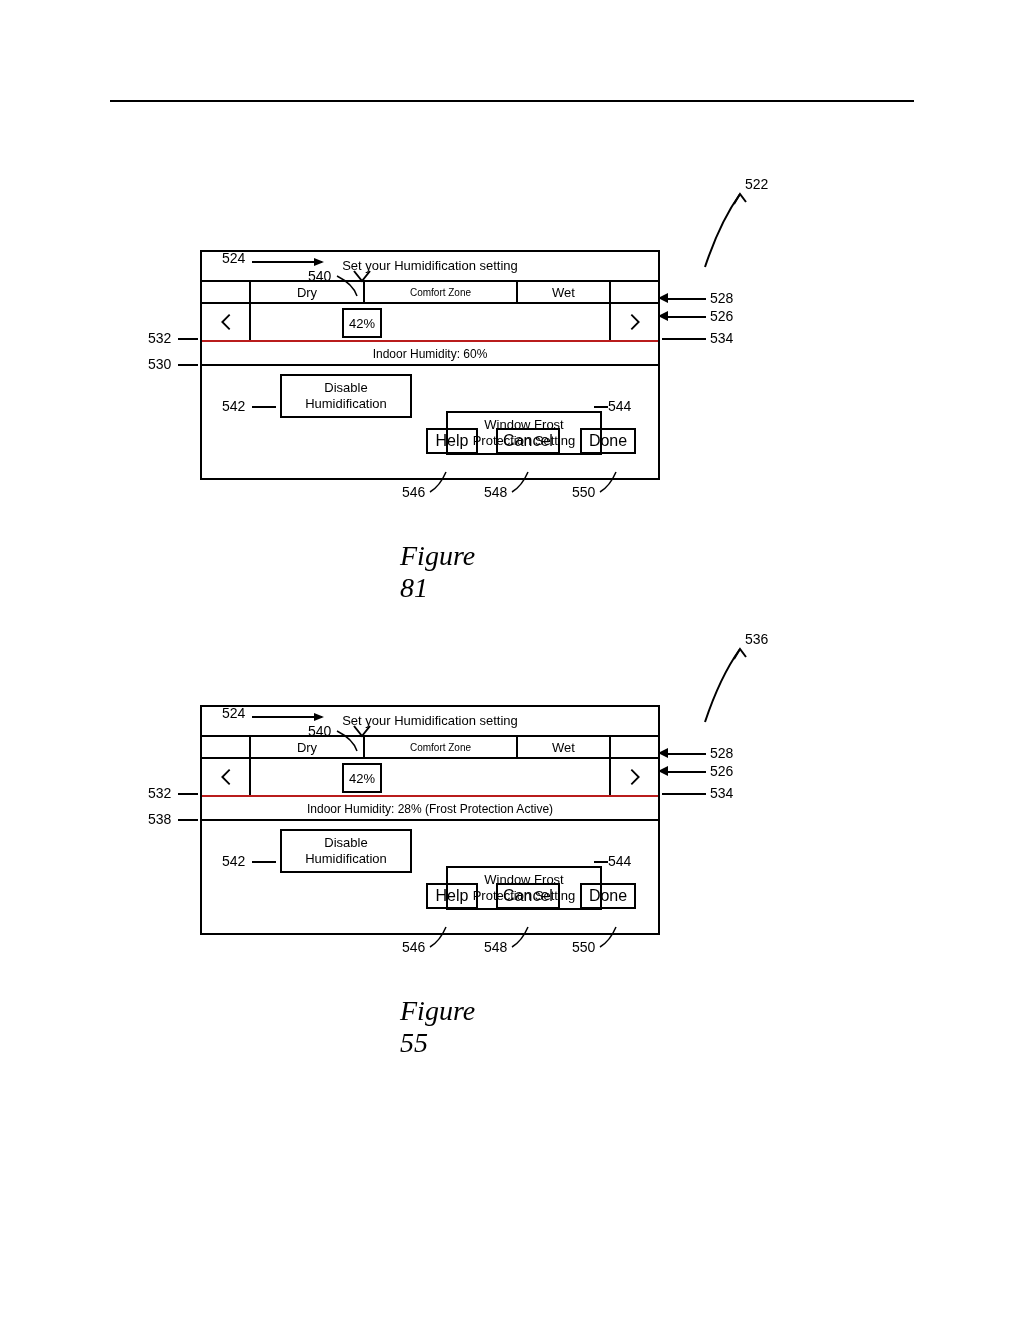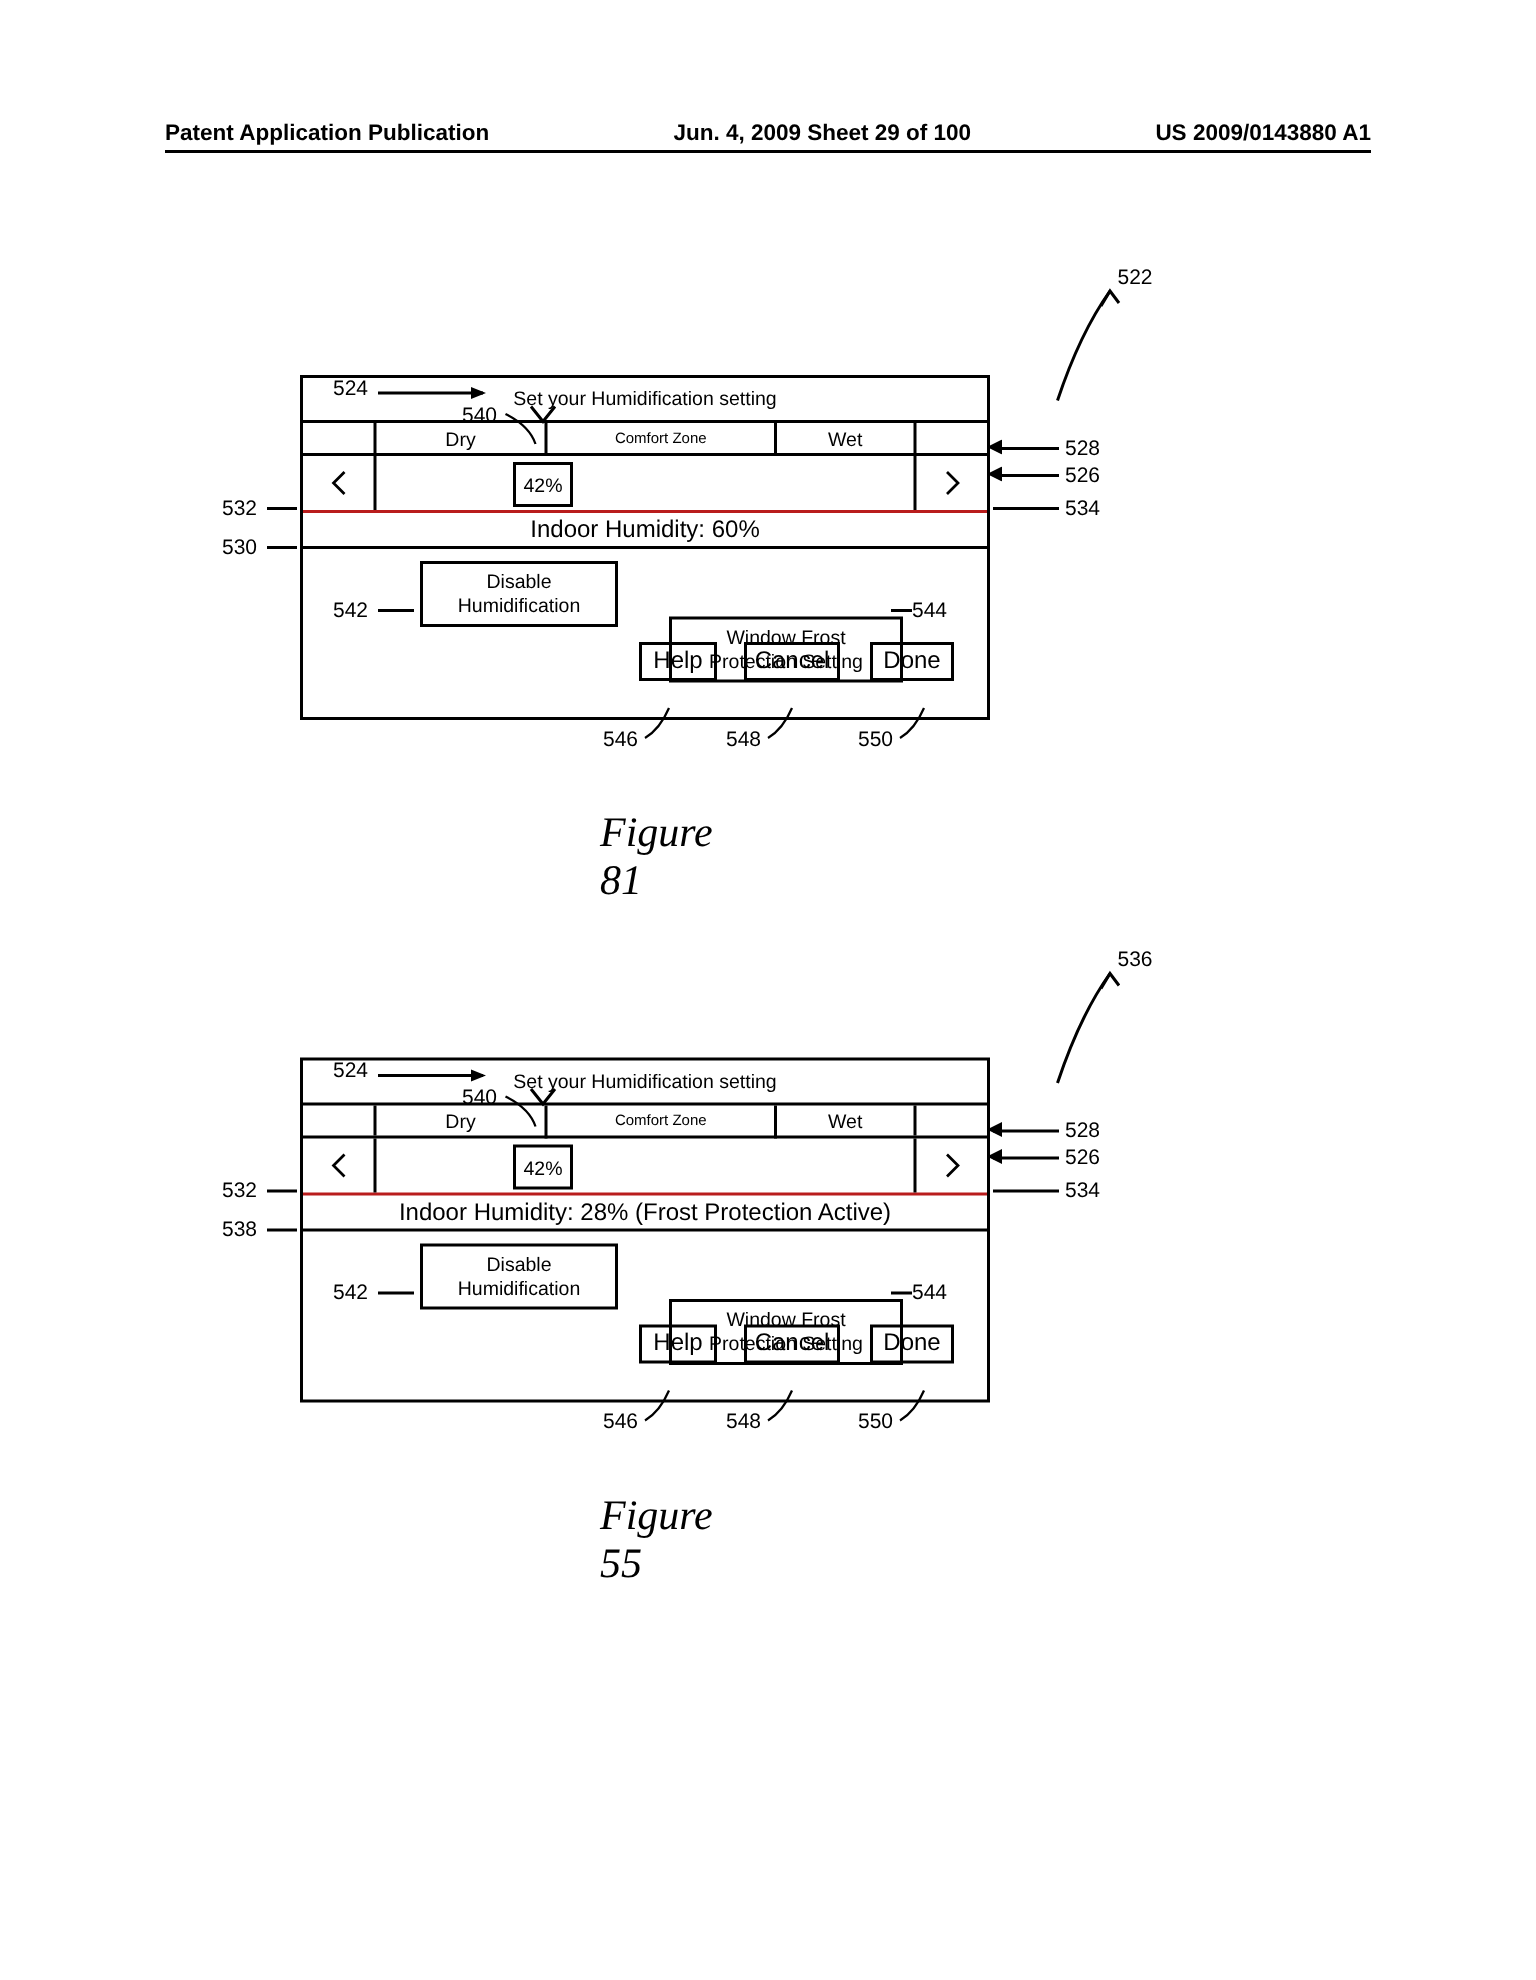--- a/index.html
+++ b/index.html
@@ -96,21 +96,21 @@
     align-items: center;
     justify-content: center;
     background: #fff;
     z-index: 2;
   }
   .status-row {
     height: 24px;
     line-height: 24px;
     border-bottom: 2px solid #000;
     text-align: center;
-    font-size: 16px;
+    font-size: 12px;
   }
   .mid-buttons {
     height: 60px;
     position: relative;
   }
   .mb-btn {
     position: absolute;
     top: 8px;
     height: 44px;
     border: 2px solid #000;
@@ -167,25 +167,20 @@
     width: 30px;
     height: 30px;
     pointer-events: none;
   }
 </style>
 </head>
 <body>
 
 <div class="page">
 
-  <div class="header-row">
-    <span>Patent Application Publication</span>
-    <span>Jun. 4, 2009  Sheet 29 of 100</span>
-    <span>US 2009/0143880 A1</span>
-  </div>
   <div class="header-rule"></div>
 
   <div class="fig-block fig1">
 
     <svg style="position:absolute; left:700px; top:-8px;" width="60" height="100">
       <path d="M5,85 Q20,40 40,12" stroke="#000" stroke-width="2" fill="none"></path>
       <path d="M34,22 L40,12 L46,20" stroke="#000" stroke-width="2" fill="none"></path>
     </svg>
     <span class="ref-num" style="left:745px; top:-14px;">522</span>
 

